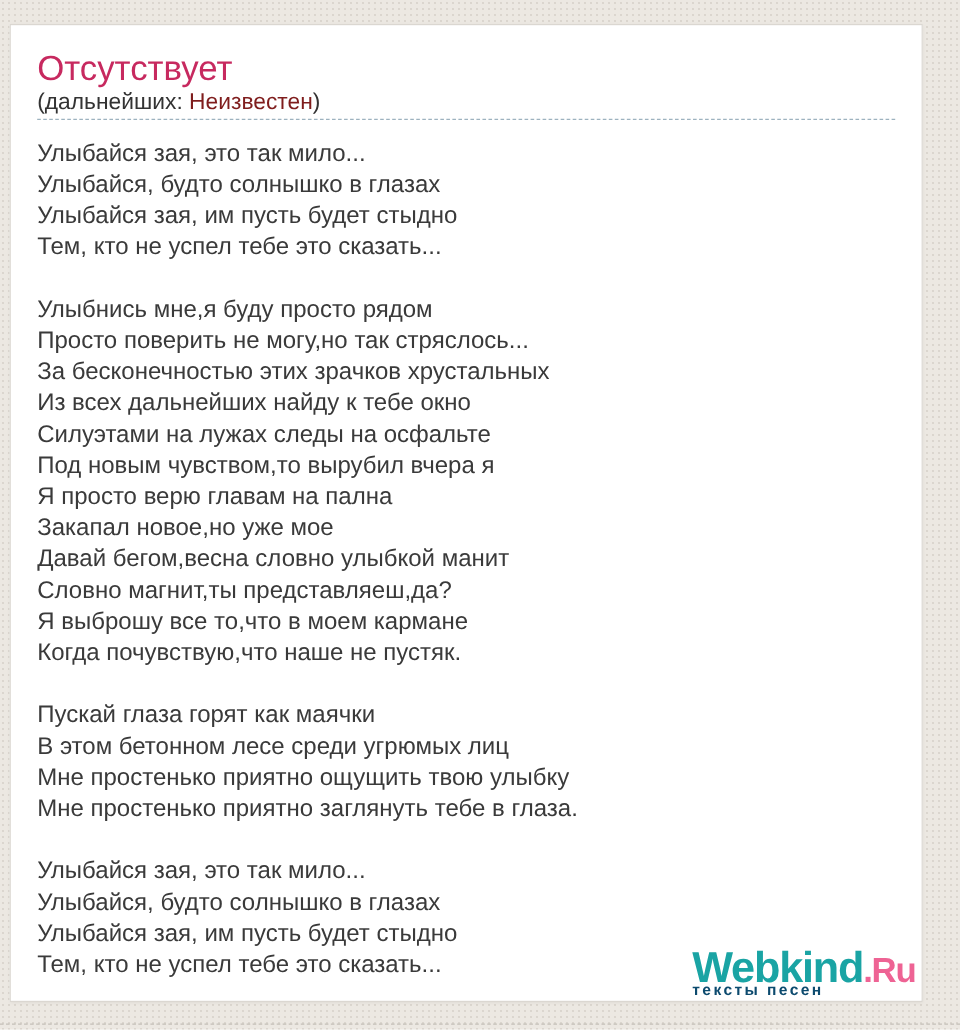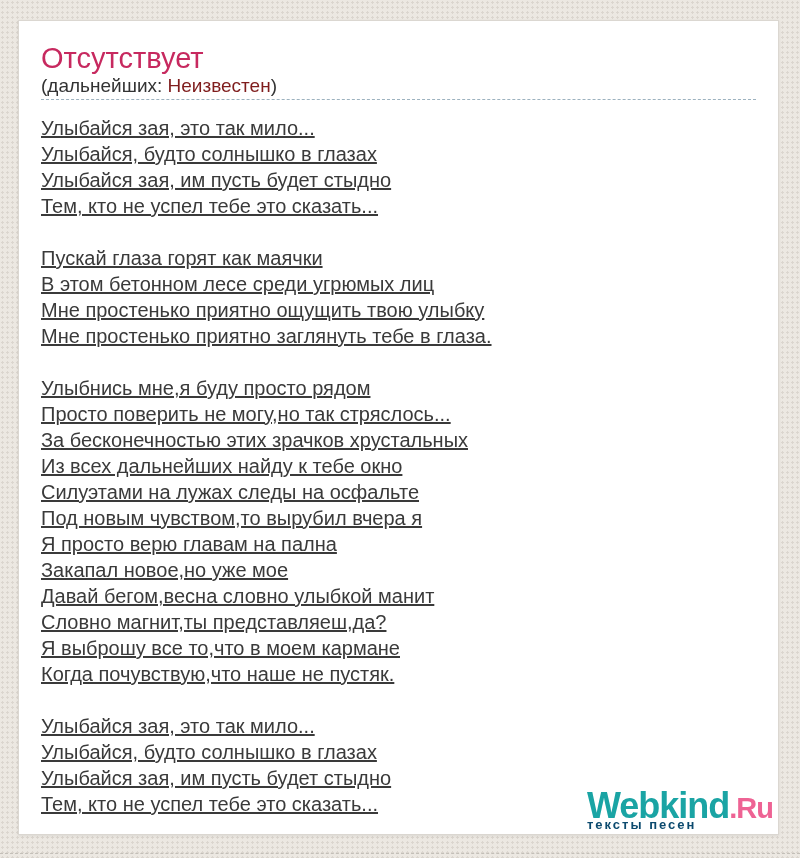--- a/index.html
+++ b/index.html
@@ -6,21 +6,21 @@
   html,body { width:800px; height:858px; }
   body {
     position:relative;
     font-family:"Liberation Sans","DejaVu Sans",sans-serif;
     background-color:#ece8e2;
     background-image:radial-gradient(rgba(176,168,156,0.28) 1px, transparent 1.2px);
     background-size:5px 5px;
     overflow:hidden;
   }
   .card {
-    position:absolute; left:18px; top:20px;
+    position:absolute; left:8px; top:20px;
     width:761px; height:815px;
     background:#ffffff;
     border:1px solid #dbd7d1;
     box-shadow:0 1px 3px rgba(0,0,0,0.07);
     padding:24px 22px 0 22px;
   }
   .song-title {
     font-size:29px; line-height:26px; font-weight:400;
     color:#c7295f; letter-spacing:0;
   }
@@ -30,21 +30,21 @@
     color:#333333;
     padding-bottom:3px;
     border-bottom:1px dashed #9db2bf;
   }
   .artist-link { color:#7f1d1d; text-decoration:none; cursor:pointer; }
   .lyrics {
     margin-top:15px;
     font-size:20px; line-height:26px;
     color:#3a3a3a;
   }
-  .stanza { margin-bottom:26px;text-decoration:underline; }
+  .stanza { margin-bottom:26px; }
   .line { white-space:pre; }
   .logo {
     position:absolute; right:5px; bottom:3px;
     text-align:left; line-height:1;
     cursor:pointer;
   }
   .logo-brand {
     font-size:36px; font-weight:bold; color:#1aa4a4; letter-spacing:-1px;
   }
   .logo-domain {
@@ -70,38 +70,38 @@
   <div class="artist-line"><span>(дальнейших: </span><span class="artist-link">Неизвестен</span><span>)</span></div>
 
   <div class="lyrics">
       <div class="stanza">
         <div class="line">Улыбайся зая, это так мило...</div>
         <div class="line">Улыбайся, будто солнышко в глазах</div>
         <div class="line">Улыбайся зая, им пусть будет стыдно</div>
         <div class="line">Тем, кто не успел тебе это сказать...</div>
       </div>
       <div class="stanza">
-        <div class="line">Пускай глаза горят как маячки</div>
-        <div class="line">В этом бетонном лесе среди угрюмых лиц</div>
-        <div class="line">Мне простенько приятно ощущить твою улыбку</div>
-        <div class="line">Мне простенько приятно заглянуть тебе в глаза.</div>
-      </div>
-      <div class="stanza">
         <div class="line">Улыбнись мне,я буду просто рядом</div>
         <div class="line">Просто поверить не могу,но так стряслось...</div>
         <div class="line">За бесконечностью этих зрачков хрустальных</div>
         <div class="line">Из всех дальнейших найду к тебе окно</div>
         <div class="line">Силуэтами на лужах следы на осфальте</div>
         <div class="line">Под новым чувством,то вырубил вчера я</div>
         <div class="line">Я просто верю главам на пална</div>
         <div class="line">Закапал новое,но уже мое</div>
         <div class="line">Давай бегом,весна словно улыбкой манит</div>
         <div class="line">Словно магнит,ты представляеш,да?</div>
         <div class="line">Я выброшу все то,что в моем кармане</div>
         <div class="line">Когда почувствую,что наше не пустяк.</div>
+      </div>
+      <div class="stanza">
+        <div class="line">Пускай глаза горят как маячки</div>
+        <div class="line">В этом бетонном лесе среди угрюмых лиц</div>
+        <div class="line">Мне простенько приятно ощущить твою улыбку</div>
+        <div class="line">Мне простенько приятно заглянуть тебе в глаза.</div>
       </div>
       <div class="stanza">
         <div class="line">Улыбайся зая, это так мило...</div>
         <div class="line">Улыбайся, будто солнышко в глазах</div>
         <div class="line">Улыбайся зая, им пусть будет стыдно</div>
         <div class="line">Тем, кто не успел тебе это сказать...</div>
       </div>
     </div>
 
   <div class="logo">

